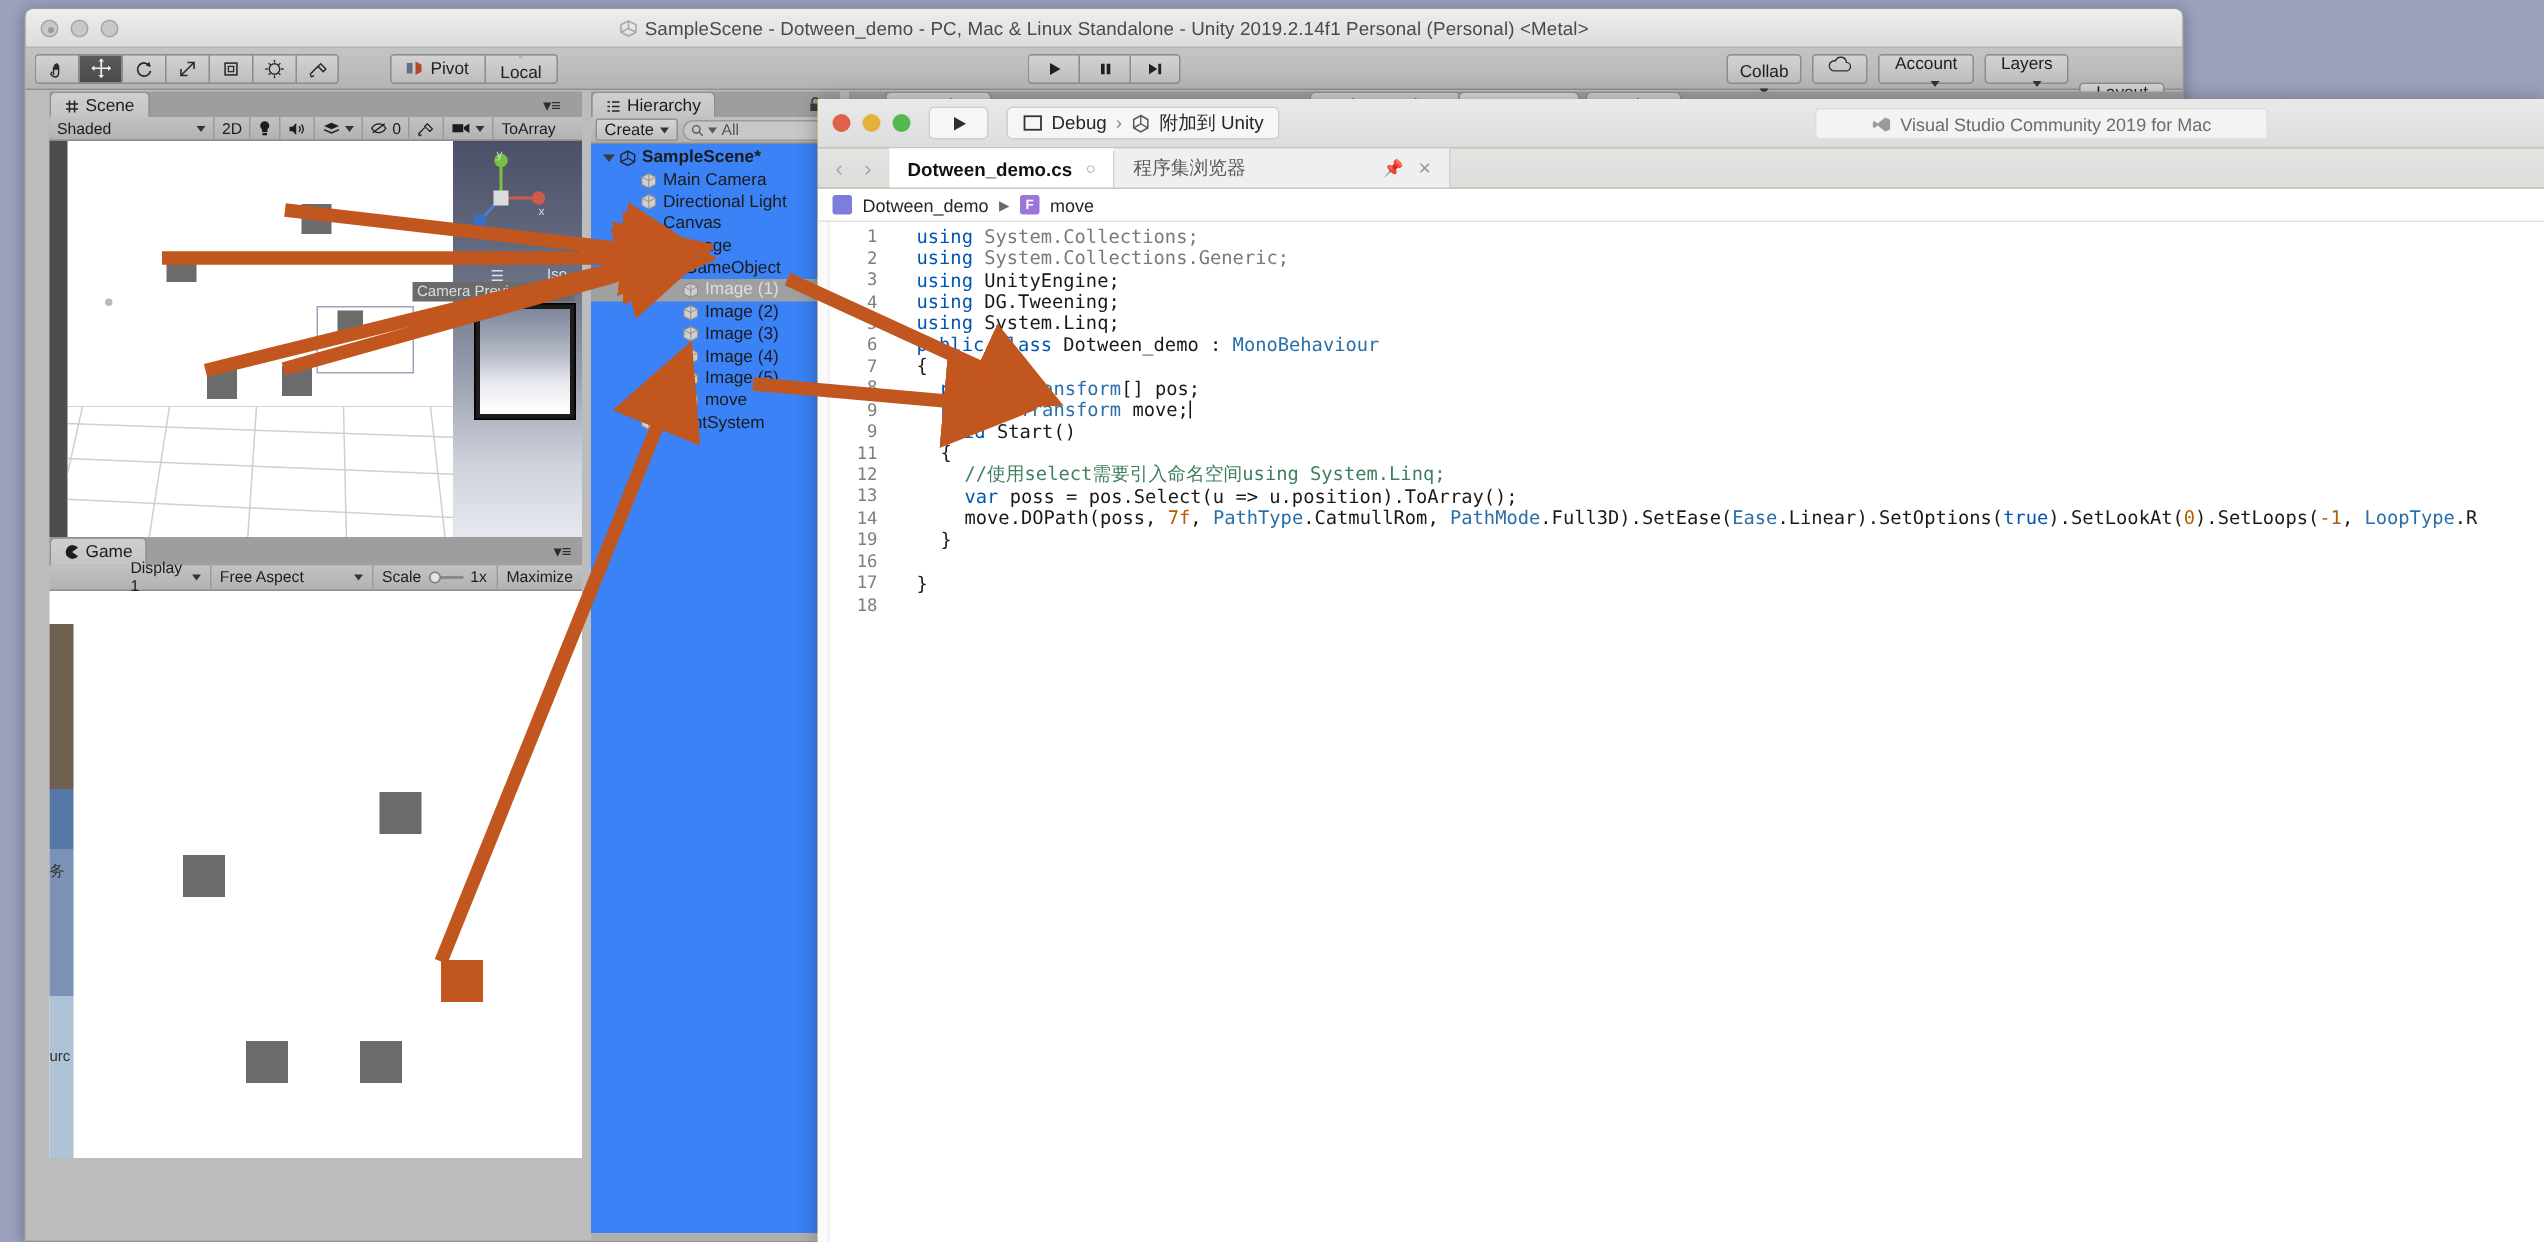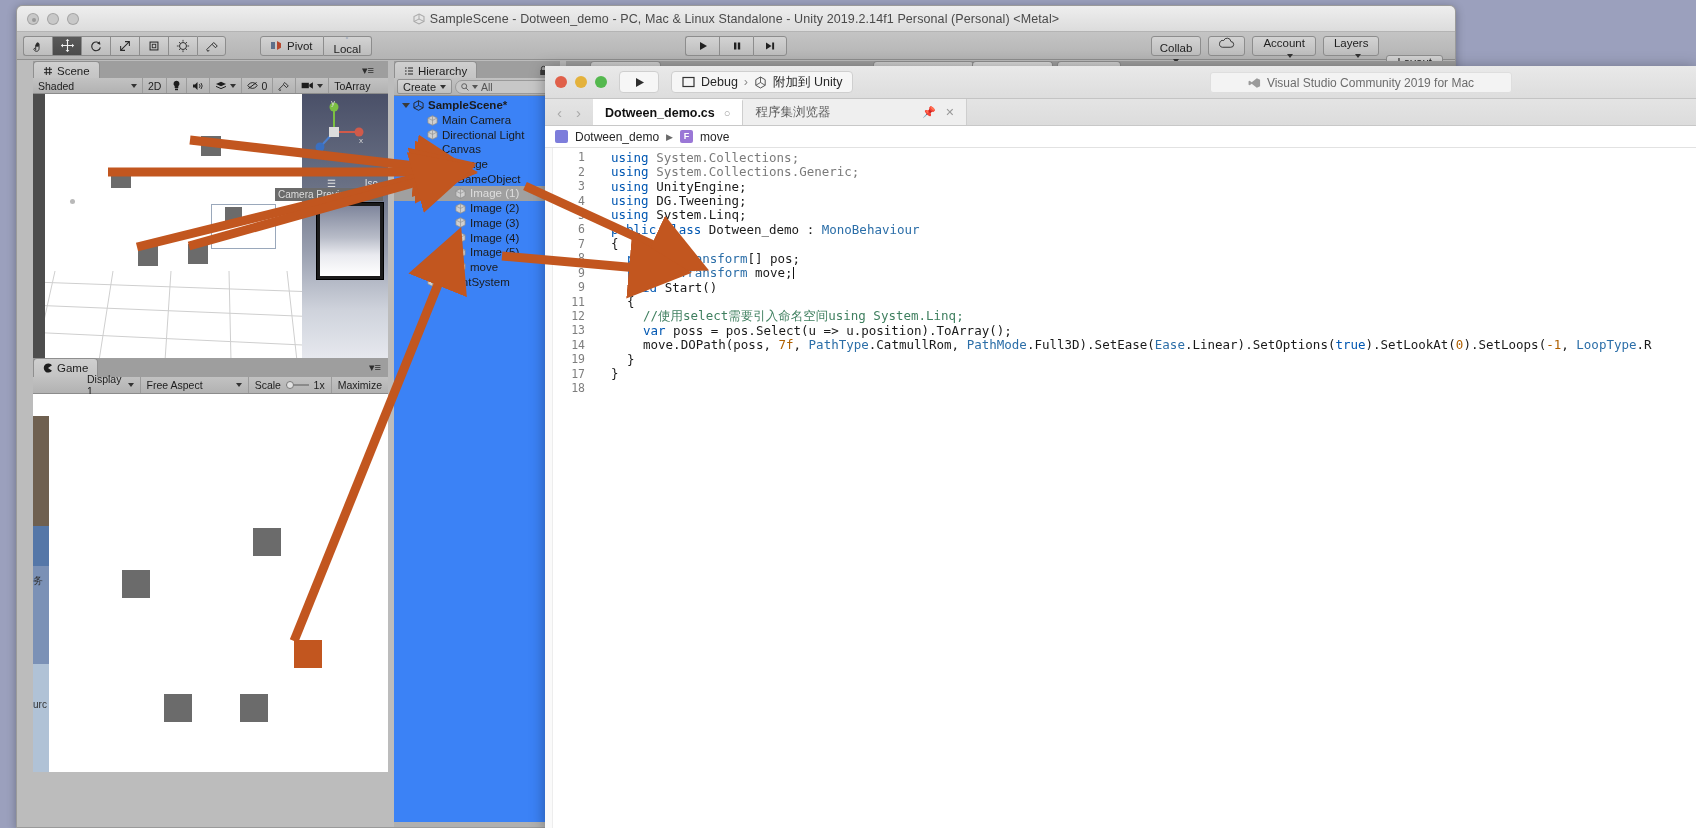--- a/index.html
+++ b/index.html
@@ -694,20 +694,21 @@
           <div class="codeline"><span class="ln">6</span><span class="foldcol"></span><span class="code-text"><span class="kw">public class</span><span class="pl"> Dotween_demo : </span><span class="ty">MonoBehaviour</span></span></div>
           <div class="codeline"><span class="ln">7</span><span class="foldcol"></span><span class="code-text"><span class="pl">{</span></span></div>
           <div class="codeline"><span class="ln">8</span><span class="foldcol"></span><span class="code-text"><span style="display:inline-block;width:16px;"></span><span class="kw">public</span><span class="pl"> </span><span class="ty">Transform</span><span class="pl">[] pos;</span></span></div>
           <div class="codeline"><span class="ln">9</span><span class="foldcol"></span><span class="code-text"><span style="display:inline-block;width:16px;"></span><span class="kw">public</span><span class="pl"> </span><span class="ty">Transform</span><span class="pl"> move;</span><span class="cursor"></span></span></div>
           <div class="codeline"><span class="ln">9</span><span class="foldcol"></span><span class="code-text"><span style="display:inline-block;width:16px;"></span><span class="kw">void</span><span class="pl"> Start()</span></span></div>
           <div class="codeline"><span class="ln">11</span><span class="foldcol"></span><span class="code-text"><span style="display:inline-block;width:16px;"></span><span class="pl">{</span></span></div>
           <div class="codeline"><span class="ln">12</span><span class="foldcol"></span><span class="code-text"><span style="display:inline-block;width:16px;"></span><span style="display:inline-block;width:16px;border-left:1px dotted #c9c9c9;"></span><span class="cm">//使用select需要引入命名空间using System.Linq;</span></span></div>
           <div class="codeline"><span class="ln">13</span><span class="foldcol"></span><span class="code-text"><span style="display:inline-block;width:16px;"></span><span style="display:inline-block;width:16px;border-left:1px dotted #c9c9c9;"></span><span class="kw">var</span><span class="pl"> poss = pos.Select(u =&gt; u.position).ToArray();</span></span></div>
           <div class="codeline"><span class="ln">14</span><span class="foldcol"></span><span class="code-text"><span style="display:inline-block;width:16px;"></span><span style="display:inline-block;width:16px;border-left:1px dotted #c9c9c9;"></span><span class="pl">move.DOPath(poss, </span><span class="num">7f</span><span class="pl">, </span><span class="ty">PathType</span><span class="pl">.CatmullRom, </span><span class="ty">PathMode</span><span class="pl">.Full3D).SetEase(</span><span class="ty">Ease</span><span class="pl">.Linear).SetOptions(</span><span class="kw">true</span><span class="pl">).SetLookAt(</span><span class="num">0</span><span class="pl">).SetLoops(</span><span class="num">-1</span><span class="pl">, </span><span class="ty">LoopType</span><span class="pl">.R</span></span></div>
           <div class="codeline"><span class="ln">19</span><span class="foldcol"></span><span class="code-text"><span style="display:inline-block;width:16px;"></span><span class="pl">}</span></span></div>
+          <div class="codeline"><span class="ln">16</span><span class="foldcol"></span><span class="code-text"></span></div>
           <div class="codeline"><span class="ln">17</span><span class="foldcol"></span><span class="code-text"><span class="pl">}</span></span></div>
           <div class="codeline"><span class="ln">18</span><span class="foldcol"></span><span class="code-text"></span></div>
         </div>
     </div>
   </div>
 
   <svg class="arrows" width="1696" height="828">
     <defs>
       <marker id="ah" markerWidth="7" markerHeight="7" refX="1" refY="3.5" orient="auto">
         <polygon points="0,0 7,3.5 0,7" fill="#c2561f"></polygon>

